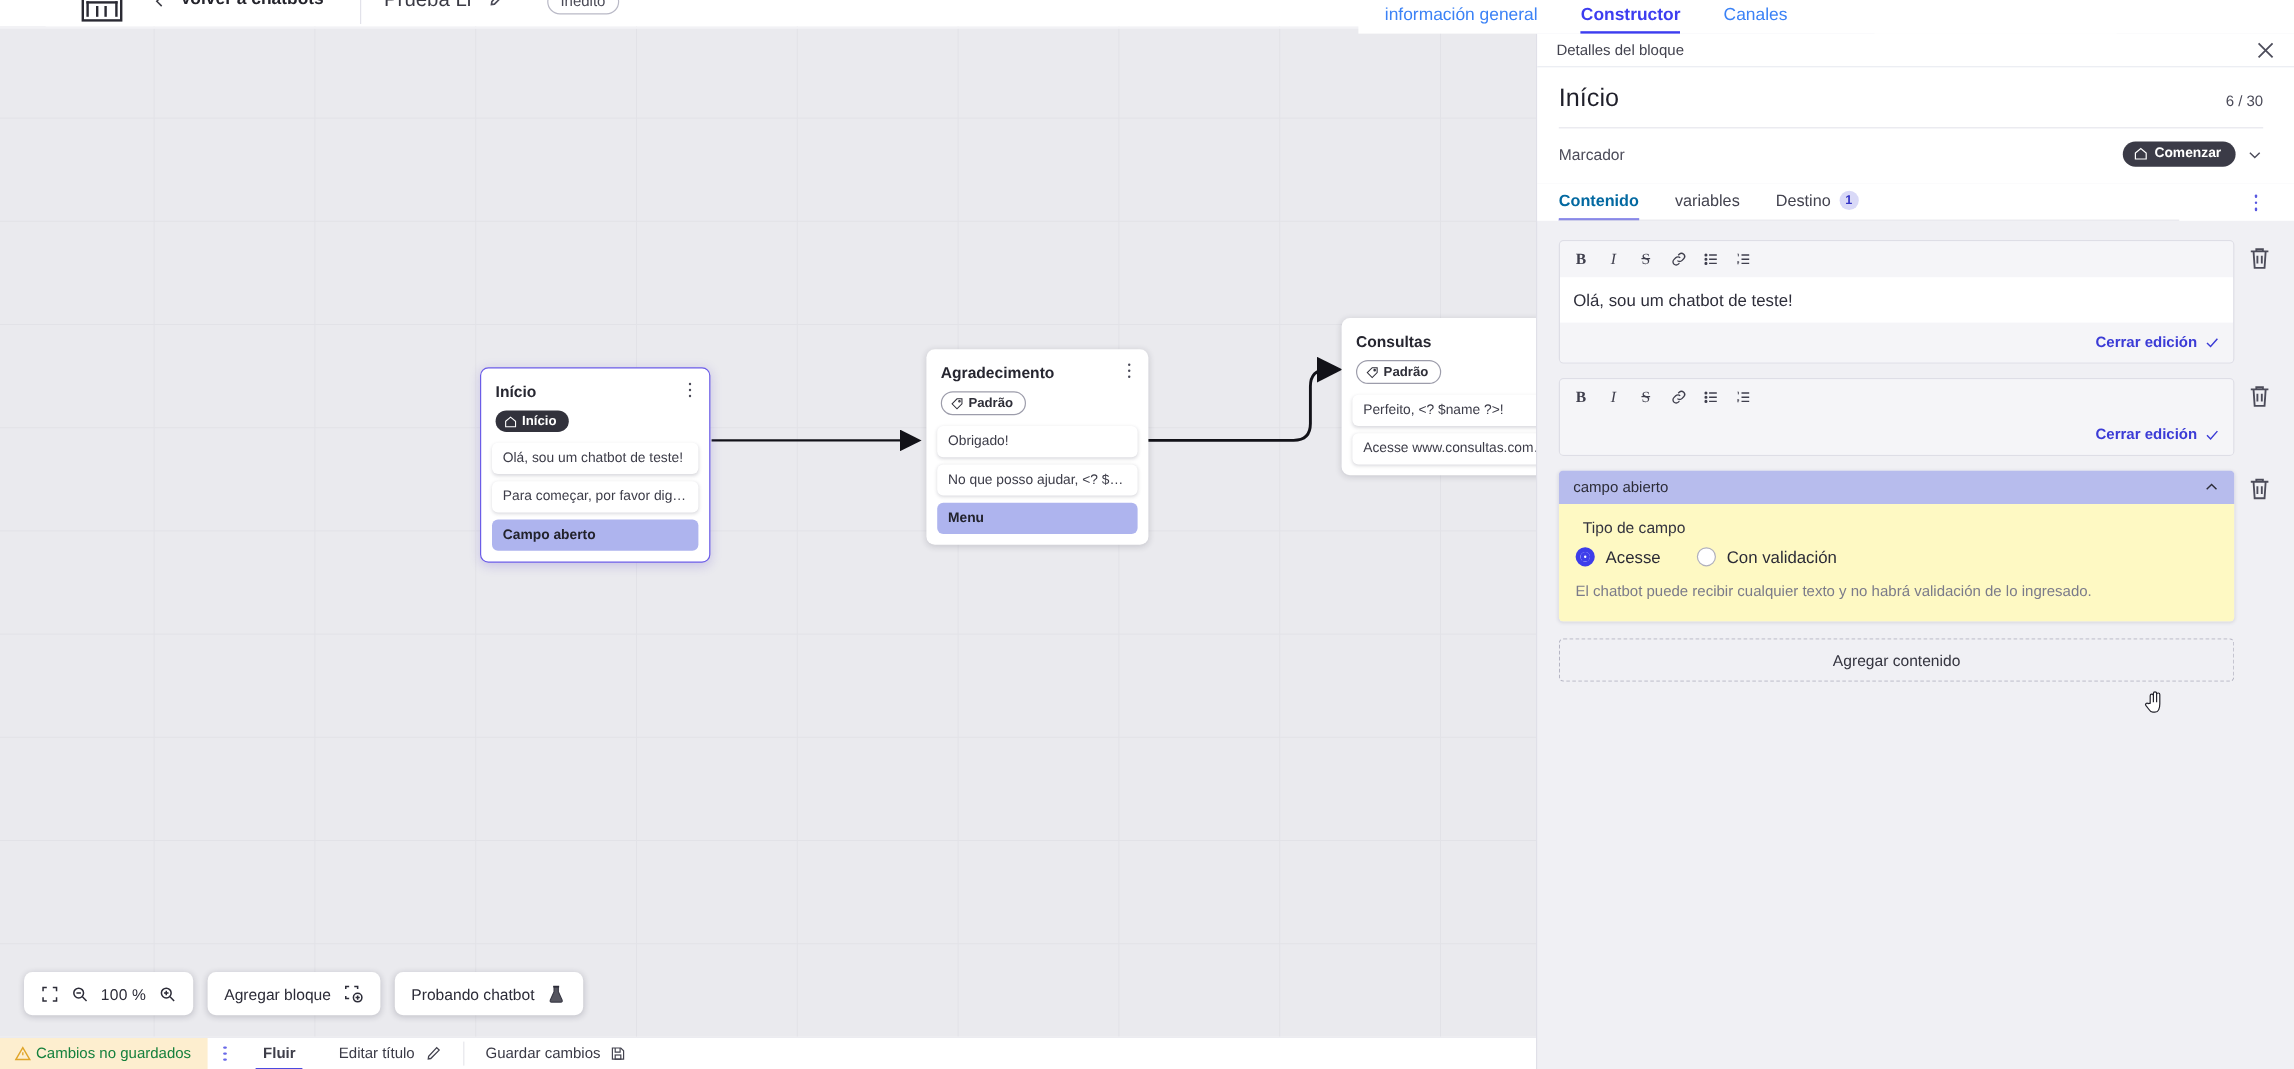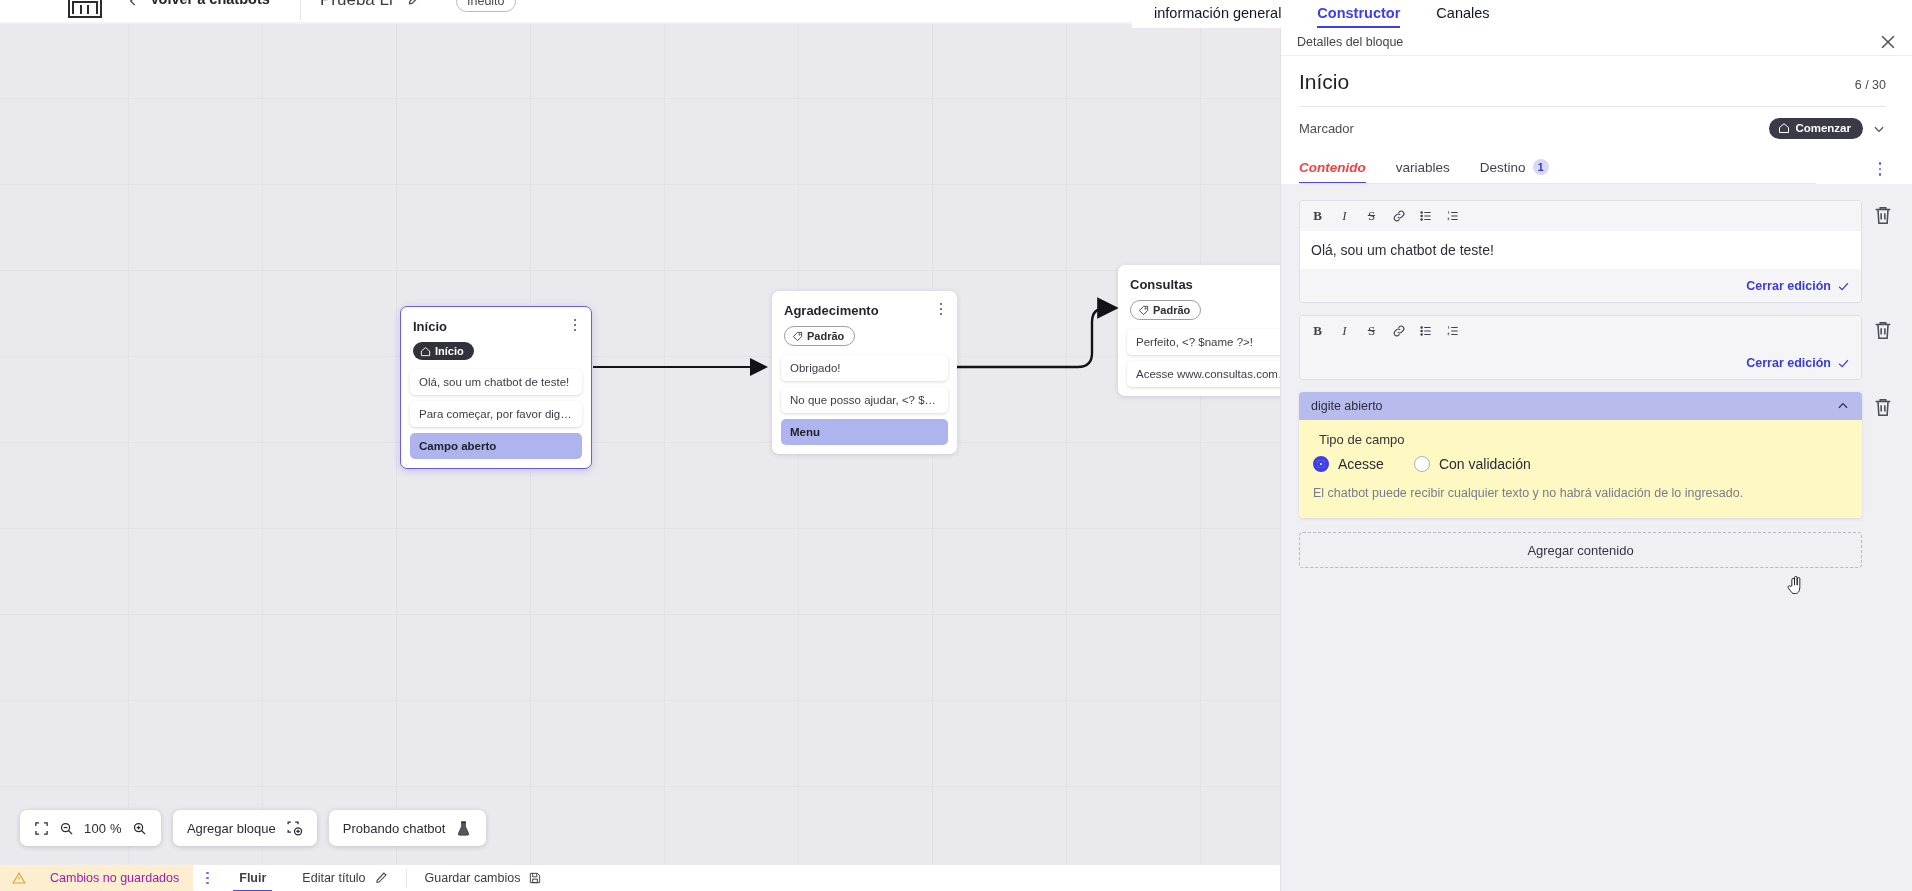--- a/index.html
+++ b/index.html
@@ -51,21 +51,21 @@
     background: #fff; white-space: nowrap;
   }
 
   
   .right-tabs {
     position: absolute; right: 0; top: 0; width: 632px; height: 28px;
     display: flex; align-items: flex-end; gap: 36px; padding-left: 22px;
     background: #fff;
   }
   .rtab {
-    font-size: 14.5px; color: #0f172a; padding-bottom: 5px; white-space: nowrap;
+    font-size: 14.5px; color: #3b82f6; padding-bottom: 5px; white-space: nowrap;
     border-bottom: 2.5px solid transparent; cursor: pointer;
   }
   .rtab.active { color: #3d3df0; font-weight: 600; border-bottom-color: #3d3df0; }
 
   
   .canvas {
     position: absolute; left: 0; top: 22px; width: 1562px; height: 844px;
     background: #eaeaee;
     background-image:
       linear-gradient(to right, #e2e2e7 1px, transparent 1px),
@@ -125,22 +125,22 @@
   .tool-pill svg { flex: none; }
   .zoom-val { font-size: 13px; color: #2c2c38; letter-spacing: .2px; }
 
   
   .status-bar {
     position: absolute; left: 0; bottom: 0; width: 1562px; height: 27px;
     background: #ffffff; display: flex; align-items: stretch; z-index: 20;
     border-top: 1px solid #ebebf0;
   }
   .unsaved {
-    background: #fdeecf; display: flex; align-items: center; gap: 24px;
-    padding: 0 14px 0 12px; font-size: 12.5px; color: #a21caf; white-space: nowrap;
+    background: #fdeecf; display: flex; align-items: center; gap: 4px;
+    padding: 0 14px 0 12px; font-size: 12.5px; color: #15803d; white-space: nowrap;
   }
   .sb-dots { width: 28px; display:flex; flex-direction: column; align-items:center; justify-content:center; gap:2.5px; cursor:pointer;}
   .sb-dots i { width: 2.6px; height: 2.6px; border-radius: 50%; background: #6a6ae8; display:block;}
   .sb-sep { width: 1px; background: #e6e6ec; margin: 3px 0; }
   .sb-item {
     display: flex; align-items: center; gap: 8px; padding: 0 18px;
     font-size: 12.5px; color: #3a3a46; white-space: nowrap; cursor: pointer; position: relative;
   }
   .sb-item.active { color: #3e3e49; font-weight: 700; }
   .sb-item.active::after {
@@ -172,21 +172,21 @@
     padding: 4px 12px 5px 9px; display: inline-flex; align-items: center; gap: 5px; cursor: pointer;
   }
   .pill-start svg { width: 12px; height: 12px; }
 
   .panel-tabs { display: flex; align-items: flex-end; background: #fff; padding: 0 0 0 18px; position: relative; }
   .ptab {
     font-size: 13.5px; color: #43434f; padding: 6px 0 7px; margin-right: 30px;
     border-bottom: 2.5px solid transparent; cursor: pointer; white-space: nowrap;
     display: flex; align-items: center; gap: 7px;
   }
-  .ptab.active { color: #ef4444; font-weight: 600; border-bottom-color: #4b4bdf; font-style: italic; }
+  .ptab.active { color: #0369a1; font-weight: 600; border-bottom-color: #4b4bdf; }
   .dest-badge {
     background: #d9d9f7; color: #3434c4; font-size: 10.5px; font-weight: 700;
     width: 16px; height: 16px; border-radius: 50%; display: flex; align-items: center; justify-content: center;
   }
   .panel-tabs-rule { position: absolute; left: 18px; right: 96px; bottom: 0; height: 1px; background: #e5e5ec; }
   .ptabs-kebab {
     position: absolute; right: 22px; bottom: 6px; width: 20px; height: 18px;
     display: flex; flex-direction: column; align-items: center; justify-content: center; gap: 2.5px; cursor: pointer;
   }
   .ptabs-kebab i { width: 2.8px; height: 2.8px; border-radius: 50%; background: #5858e0; display: block; }
@@ -556,21 +556,21 @@
         </div>
       </div>
       <svg class="trash-btn" viewBox="0 0 24 24" fill="none" stroke="currentColor" stroke-width="1.7">
         <path d="M4 6h16M9 6V4h6v2M6.5 6l1 15h9l1-15M10 10v7M14 10v7"></path>
       </svg>
     </div>
 
     <div class="campo-wrap">
       <div class="campo-card">
         <div class="campo-head">
-          <span>digite abierto</span>
+          <span>campo abierto</span>
           <svg width="14" height="14" viewBox="0 0 24 24" fill="none" stroke="#2c2c38" stroke-width="2">
               <path d="M5 15 L12 8 L19 15"></path>
             </svg>
         </div>
         <div class="campo-body">
           <div class="campo-sub">Tipo de campo</div>
           <div class="radio-row">
             <label class="radio-opt">
               <span class="radio-dot on"></span>
               <span>Acesse</span>

